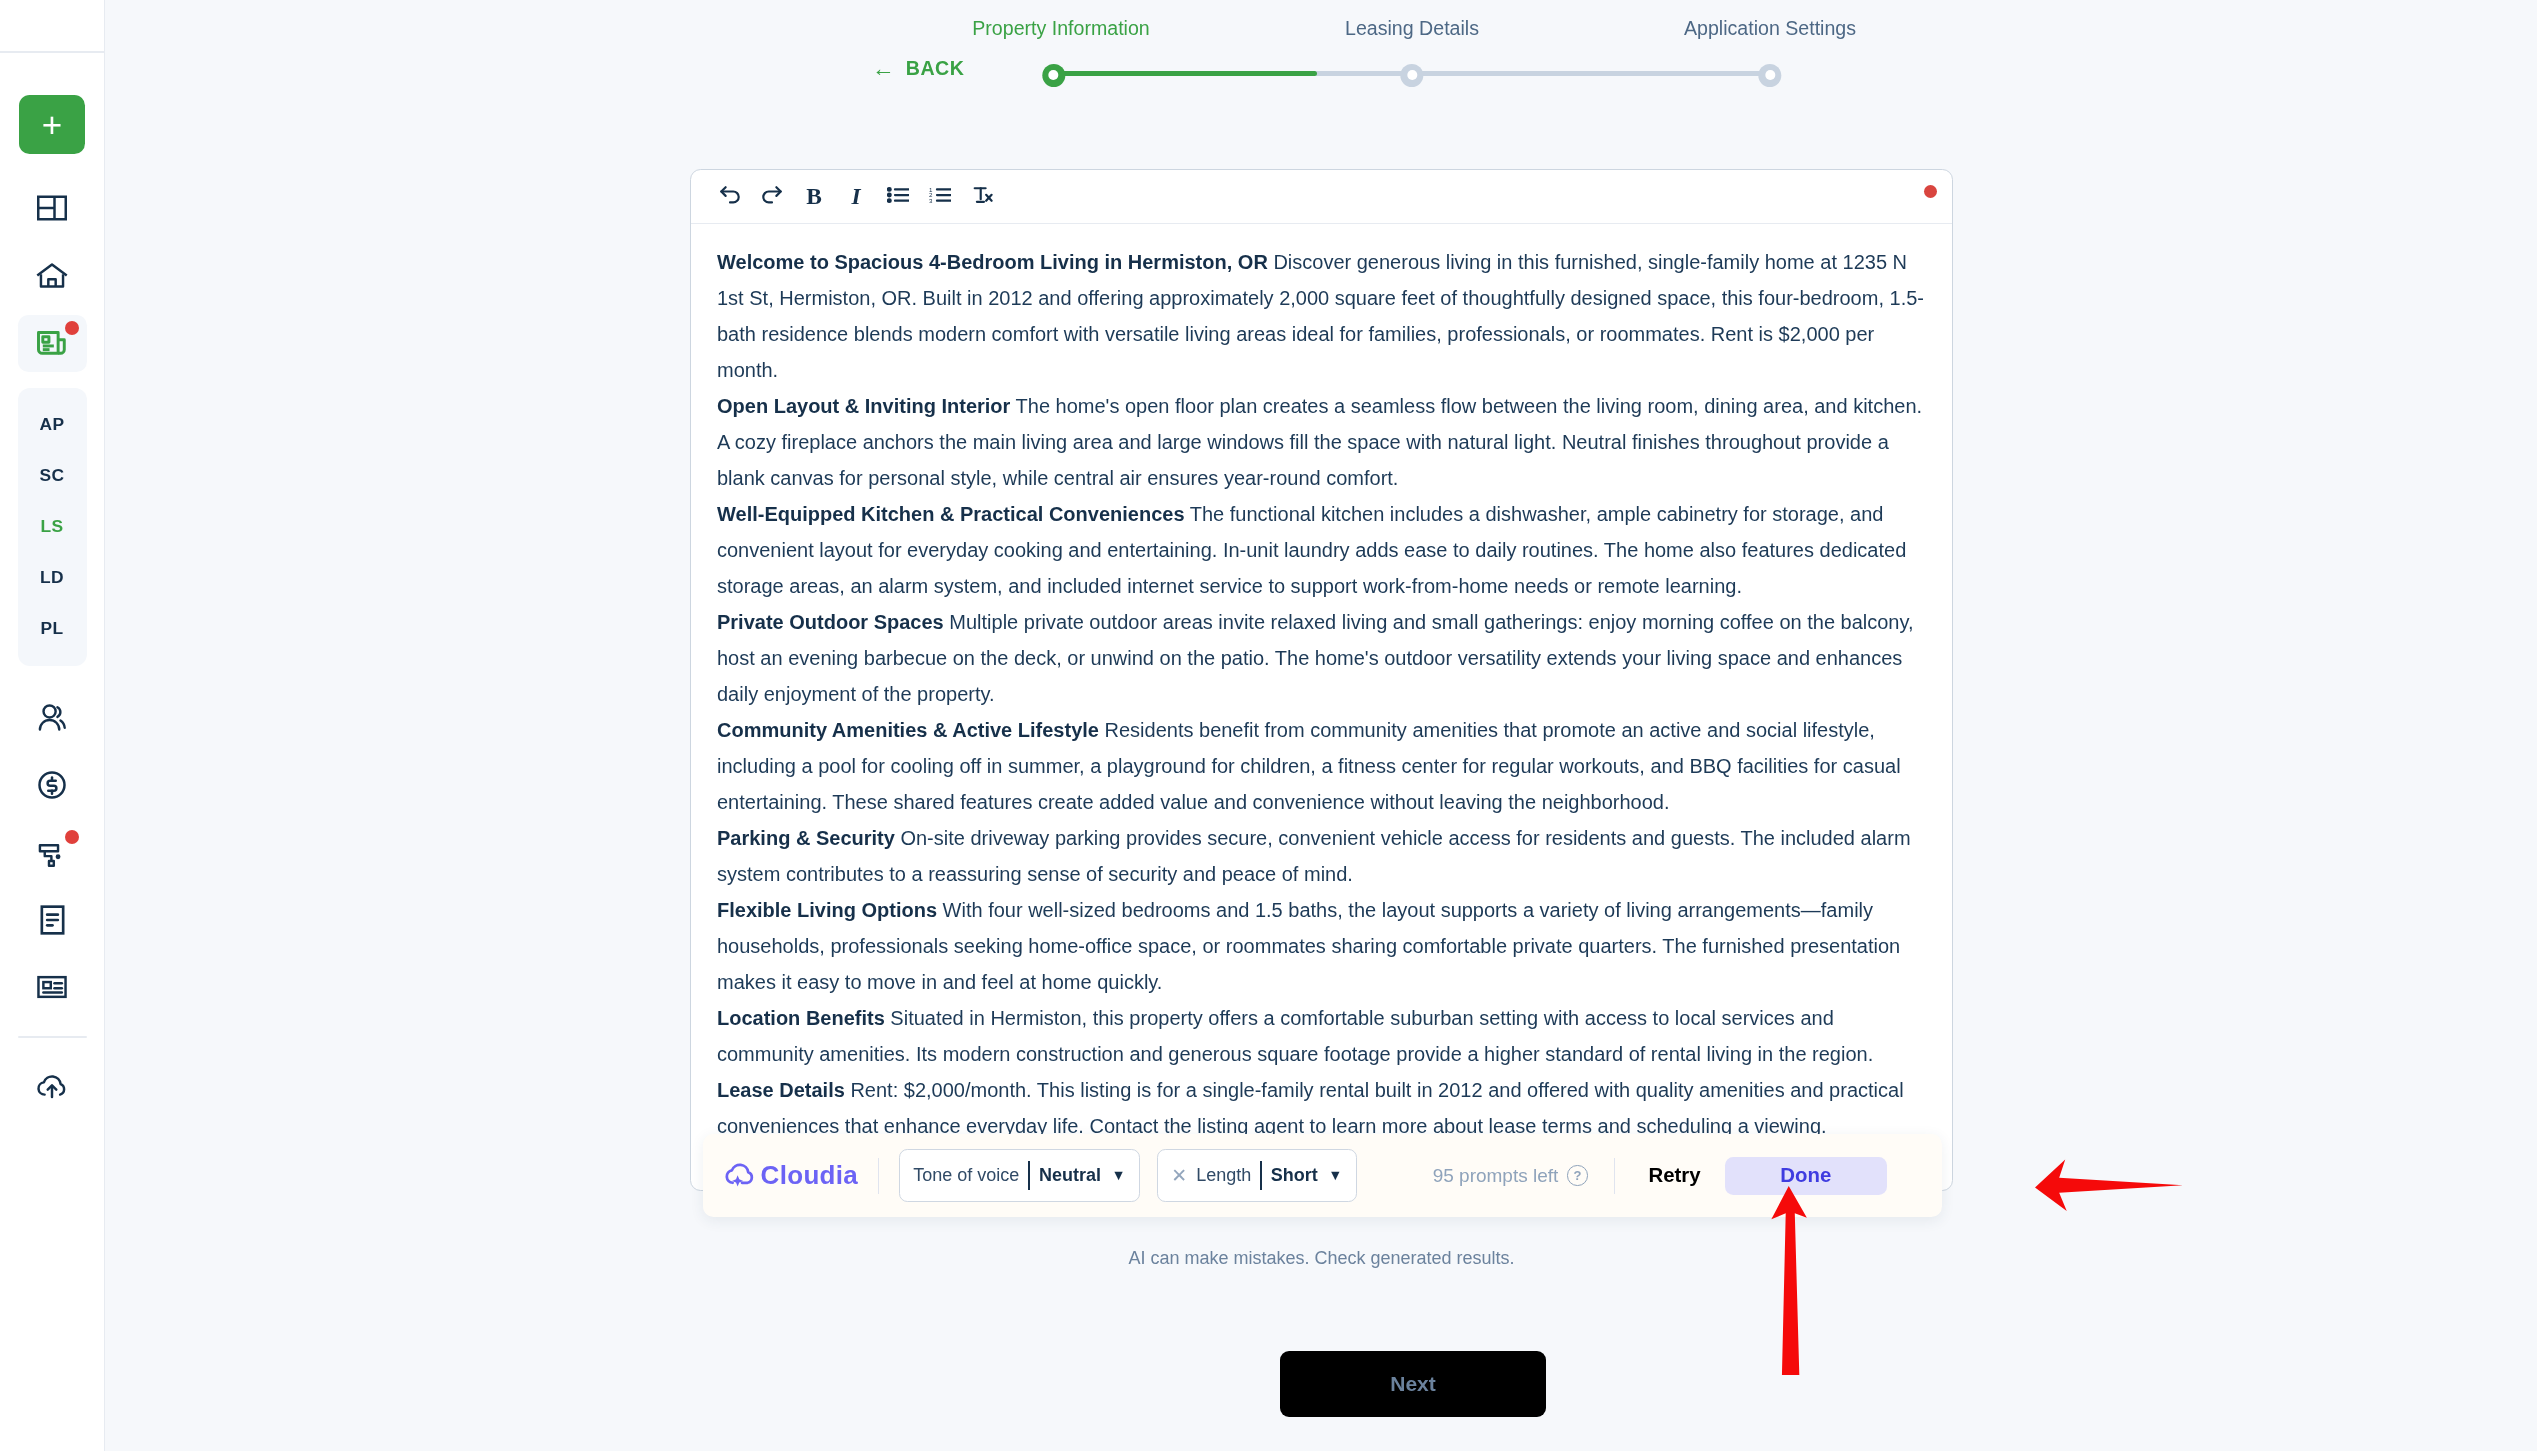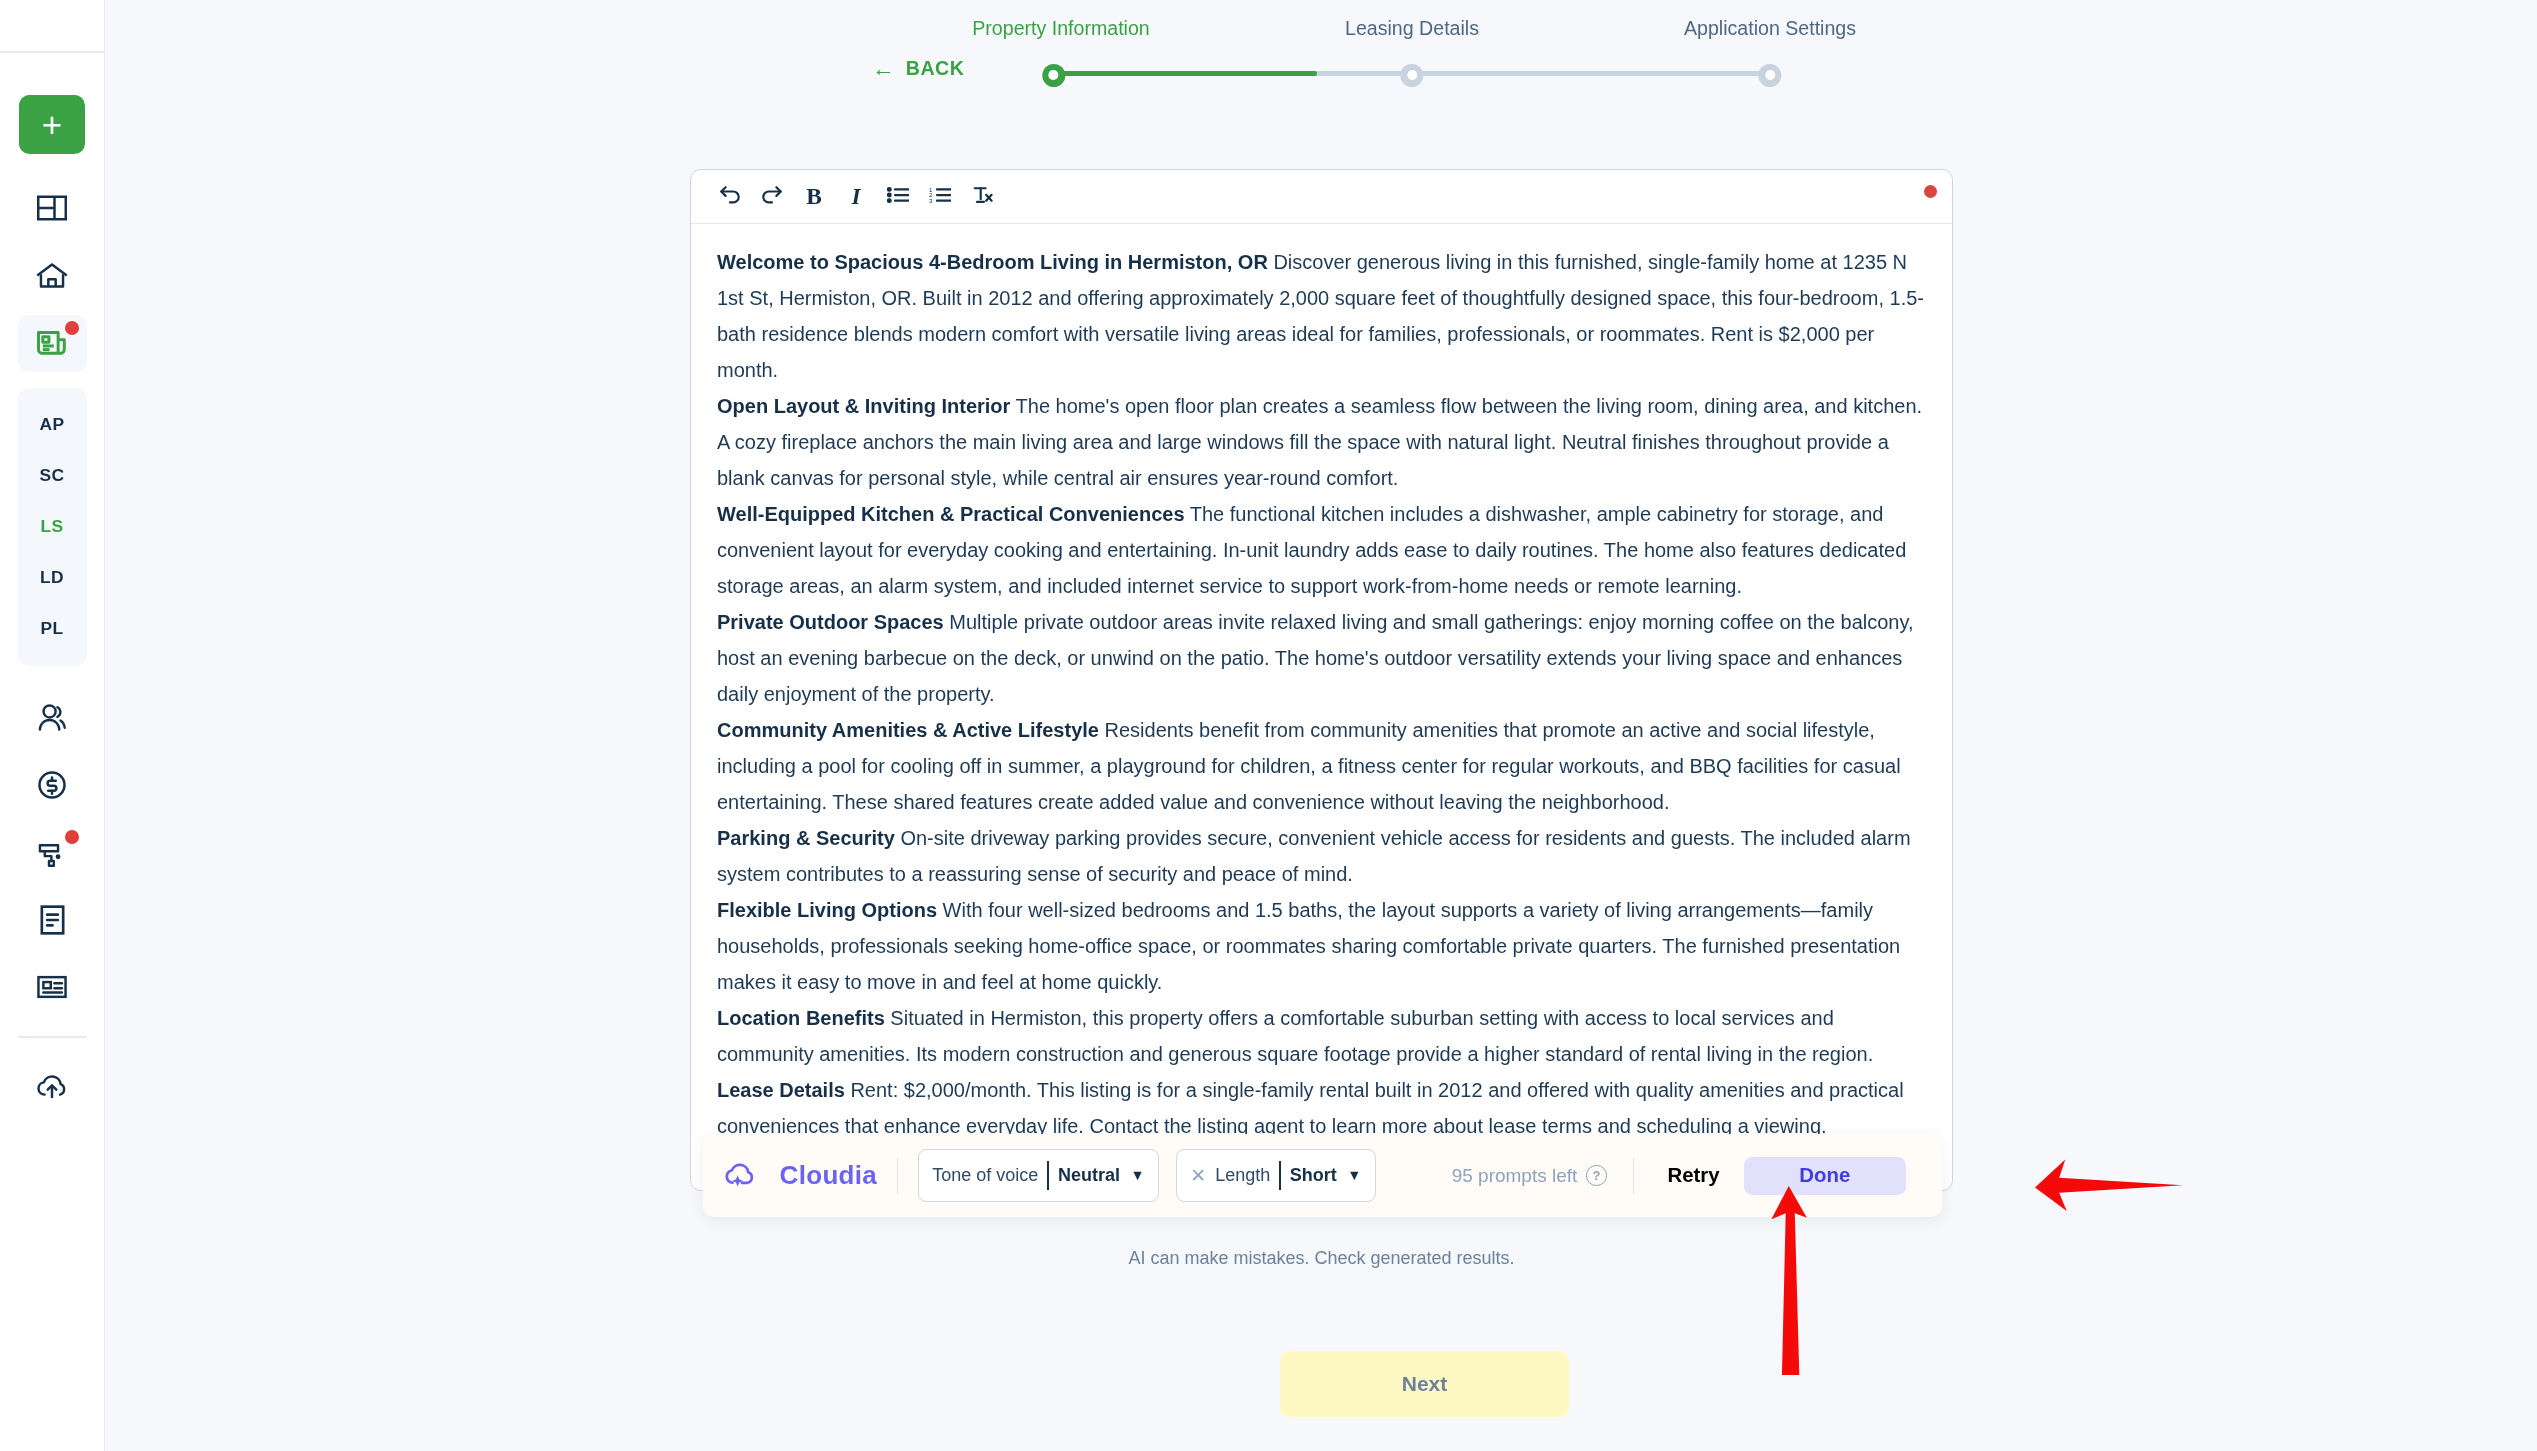--- a/index.html
+++ b/index.html
@@ -149,21 +149,21 @@
   .char-limit b { color: #5b7391; font-weight: bold; }
 
   
   .cloudia-bar {
     position: absolute; left: 598px; top: 1134px; width: 1239px; height: 83px;
     background: #fffcf7; border-radius: 10.6px;
     box-shadow: 0 3.8px 13.6px rgba(40,60,90,.08);
     display: flex; align-items: center; padding: 0 16.6px 0 19.6px;
   }
   .cloudia-brand {
-    display: flex; align-items: center; gap: 24px; cursor: pointer;
+    display: flex; align-items: center; gap: 5px; cursor: pointer;
   }
   .cloudia-name { color: #6c63f5; font-size: 26px; font-weight: bold; letter-spacing: 0.3px; }
   .vsep { width: 1.5px; height: 36px; background: #e0e4ef; margin: 0 19.6px; }
   .chip {
     height: 53px; border: 1.5px solid #cfd7e2; border-radius: 8.3px; background: #fff;
     display: flex; align-items: center; padding: 0 13.6px; gap: 9px; cursor: pointer;
     margin-right: 16.6px;
   }
   .chip .x-ic { color: #93a6bd; font-size: 19px; line-height: 1; }
   .chip .lbl { color: #304a66; font-size: 18px; }
@@ -188,22 +188,22 @@
     font-size: 20.4px; font-weight: bold; border-radius: 8.3px;
     width: 162px; height: 38px; cursor: pointer;
     font-family: "Liberation Sans", sans-serif;
   }
   .ai-note {
     position: absolute; left: 0; top: 1248px; width: 2433px;
     text-align: center; font-size: 18px; color: #6b829d;
   }
   .next-btn {
     position: absolute; left: 1175px; top: 1351px;
-    width: 289px; height: 66px; border-radius: 9px;
-    background: #fef9c3; color: #6b829d; border: none;
+    width: 266px; height: 66px; border-radius: 9px;
+    background: #000000; color: #6b829d; border: none;
     font-size: 21px; font-weight: bold; cursor: pointer;
     font-family: "Liberation Sans", sans-serif;
   }
 
   
   .annot { position: absolute; pointer-events: none; }
   #arrow-done { left: 1927px; top: 1155px; }
   #arrow-retry { left: 1652px; top: 1186px; }
 </style>
 </head>

